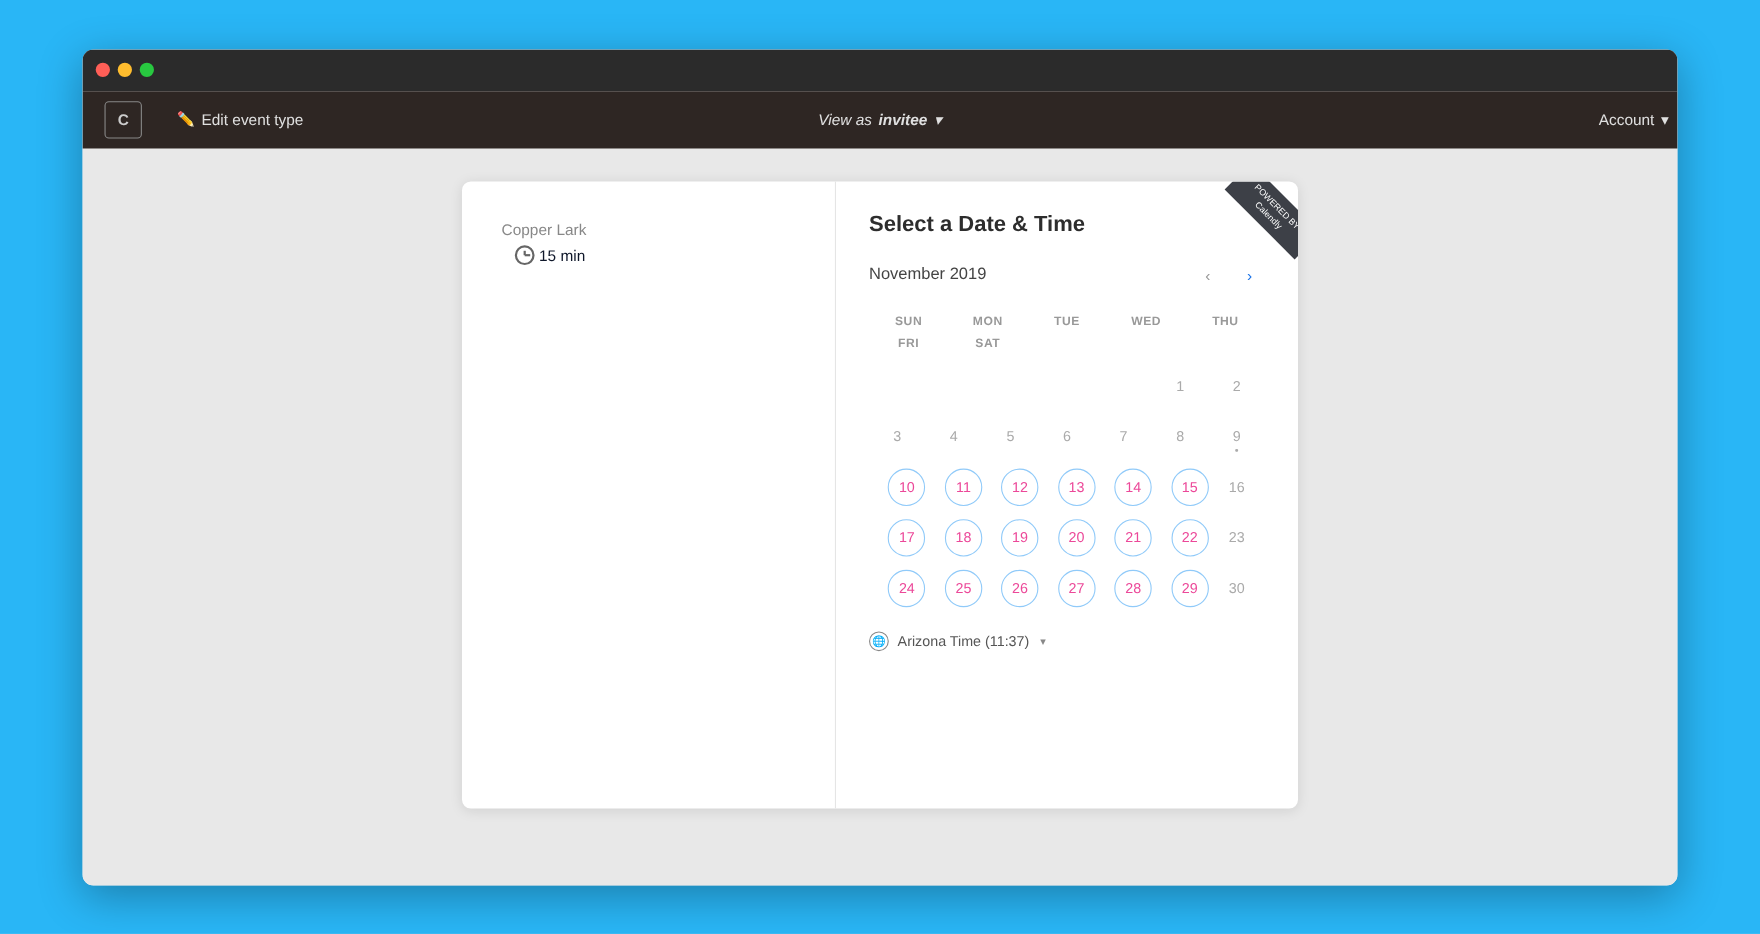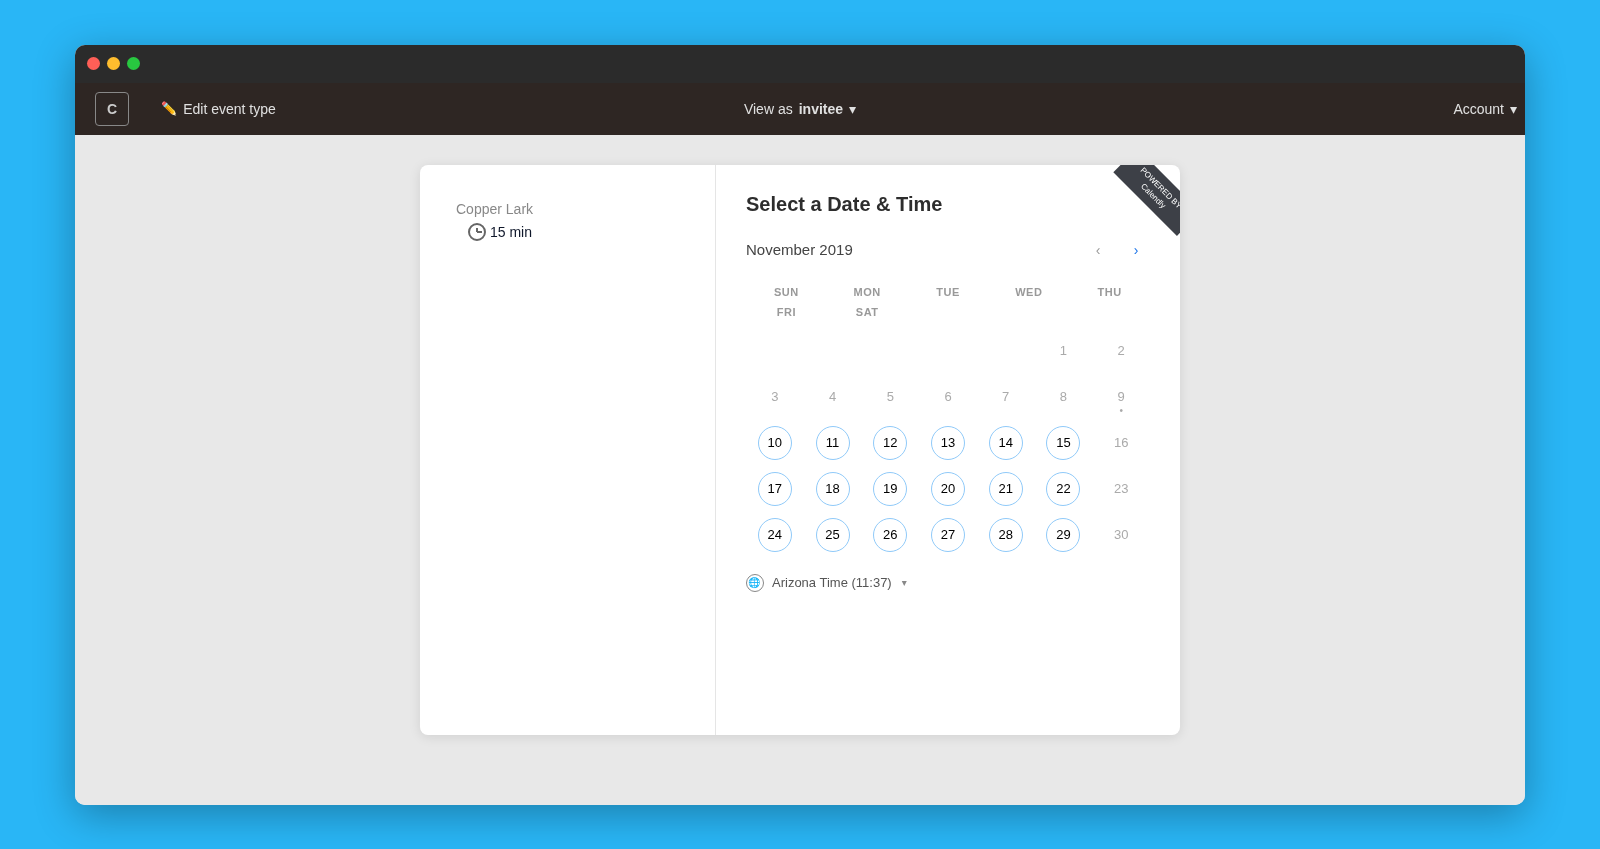--- a/index.html
+++ b/index.html
@@ -83,20 +83,21 @@
     .nav-center {
       position: absolute;
       left: 50%;
       transform: translateX(-50%);
       display: flex;
       align-items: flex-start;
       gap: 6px;
       color: #e0e0e0;
       font-size: 14px;
       cursor: pointer;
+      font-style: italic;
     }
     .nav-center span.bold { font-weight: 700; }
     .nav-right {
       position: absolute;
       right: 8px;
       display: flex;
       align-items: center;
       gap: 6px;
       color: #e0e0e0;
       font-size: 14px;
@@ -117,21 +118,21 @@
       width: 760px;
       background: #ffffff;
       border-radius: 8px;
       box-shadow: 0 2px 12px rgba(0,0,0,0.1);
       display: flex;
       min-height: 570px;
       position: relative;
       overflow: visible;
     }
     .card-left {
-      width: 296px;
+      width: 340px;
       padding: 36px 36px;
       border-right: 1px solid #e5e5e5;
     }
     .organizer-name {
       font-size: 14px;
       color: #888;
       margin-bottom: 6px;
     }
     .meeting-title {
       font-size: 32px;
@@ -271,22 +272,23 @@
     .cal-day {
       display: flex;
       align-items: center;
       justify-content: center;
       height: 42px;
       font-size: 13px;
       color: #aaa;
       position: relative;
     }
     .cal-day.available {
-      color: #000000;
-      cursor: pointer;
+      color: #ec4899;
+      cursor: pointer;
+      justify-content: flex-end;
     }
     .cal-day.available .day-circle {
       width: 34px;
       height: 34px;
       border-radius: 50%;
       border: 1.5px solid #90caf9;
       display: flex;
       align-items: center;
       justify-content: center;
       background: #fff;

